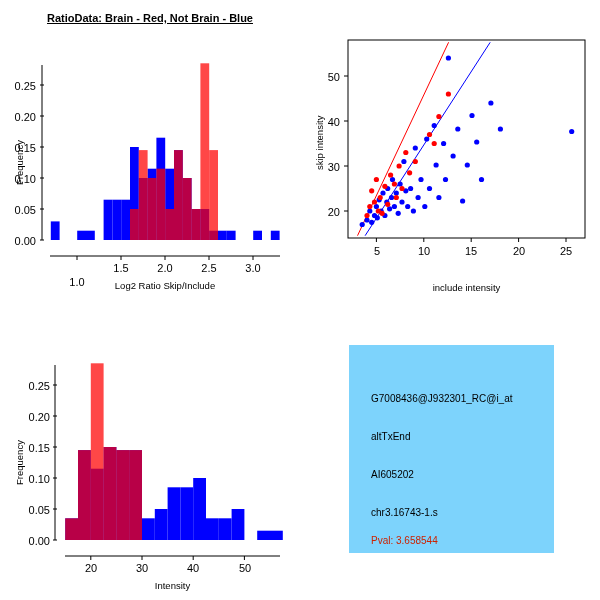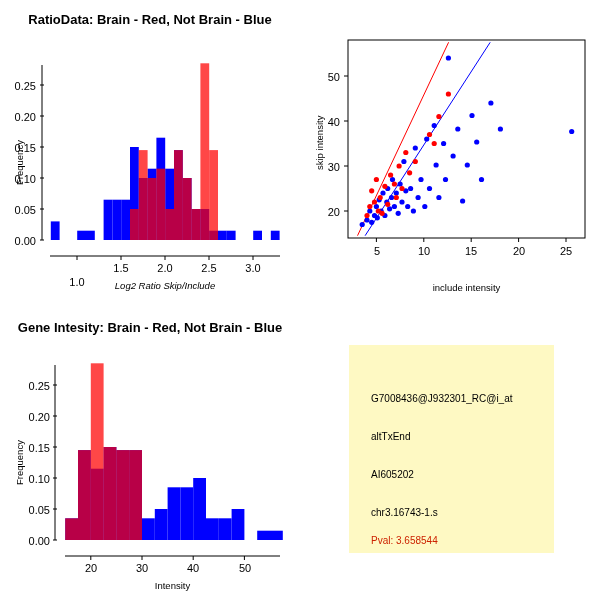--- a/index.html
+++ b/index.html
@@ -12,24 +12,25 @@
     height: 600px;
     font-family: "Liberation Sans", sans-serif;
     color: #000000;
     position: relative;
     overflow: hidden;
   }
   .panel {
     position: absolute;
   }
   .panel-title {
-    font-size: 13px;
+    font-size: 11px;
     font-weight: bold;
     text-align: center;
     white-space: nowrap;
+    text-decoration: underline;
   }
   .axis-label {
     font-size: 9.5px;
     text-align: center;
     white-space: nowrap;
   }
   .axis-label-y {
     font-size: 9.5px;
     white-space: nowrap;
     transform-origin: 0 0;
@@ -56,21 +57,21 @@
   #panel-gene { left: 0px; top: 300px; width: 300px; height: 300px; }
   #panel-gene .panel-title { position: absolute; left: 0; top: 20px; width: 300px; text-align: center; }
   
   #panel-info { left: 300px; top: 300px; width: 300px; height: 300px; }
   .info-box {
     position: absolute;
     left: 49px;
     top: 45px;
     width: 205px;
     height: 208px;
-    background: #fef9c3;
+    background: #7dd3fc;
   }
   .info-line {
     position: absolute;
     font-size: 10px;
     left: 22px;
     color: #000000;
   }
   .info-line.pval { color: #cc2200; }
 </style>
 </head>
@@ -140,21 +141,21 @@
   <div class="tick-label tick-label-y" style="left:4px; top:142px; width:32px;">0.15</div>
   <div class="tick-label tick-label-y" style="left:4px; top:111px; width:32px;">0.20</div>
   <div class="tick-label tick-label-y" style="left:4px; top:80px; width:32px;">0.25</div>
 
   <div class="tick-label" style="left:66px; top:276px; width:22px; text-align:center;">1.0</div>
   <div class="tick-label" style="left:110px; top:262px; width:22px; text-align:center;">1.5</div>
   <div class="tick-label" style="left:154px; top:262px; width:22px; text-align:center;">2.0</div>
   <div class="tick-label" style="left:198px; top:262px; width:22px; text-align:center;">2.5</div>
   <div class="tick-label" style="left:242px; top:262px; width:22px; text-align:center;">3.0</div>
 
-  <div class="axis-label" style="position:absolute; left:50px; top:280px; width:230px;font-style:italic;">Log2 Ratio Skip/Include</div>
+  <div class="axis-label" style="position:absolute; left:50px; top:280px; width:230px;">Log2 Ratio Skip/Include</div>
   <div class="axis-label-y" style="left:14px; top:185px;">Frequency</div>
 </div>
 
 <div class="panel" id="panel-scatter">
 
   <svg width="300" height="300">
 
     <rect x="48" y="40" width="237" height="198" fill="none" stroke="#000000" stroke-width="1"></rect>
 
     <g stroke-width="1" fill="none">
@@ -260,21 +261,20 @@
   <div class="tick-label" style="left:113px; top:245px; width:22px; text-align:center;">10</div>
   <div class="tick-label" style="left:160px; top:245px; width:22px; text-align:center;">15</div>
   <div class="tick-label" style="left:208px; top:245px; width:22px; text-align:center;">20</div>
   <div class="tick-label" style="left:255px; top:245px; width:22px; text-align:center;">25</div>
 
   <div class="axis-label" style="position:absolute; left:48px; top:282px; width:237px;">include intensity</div>
   <div class="axis-label-y" style="left:14px; top:170px;">skip intensity</div>
 </div>
 
 <div class="panel" id="panel-gene">
-  <div class="panel-title">Gene Intesity: Brain - Red, Not Brain - Blue</div>
 
   <svg width="300" height="300">
 
     <g fill="#0000ff">
       <rect x="65.2" y="218.3" width="12.8" height="21.7"></rect>
       <rect x="78.0" y="150.1" width="12.8" height="89.9"></rect>
       <rect x="90.8" y="168.7" width="12.8" height="71.3"></rect>
       <rect x="103.6" y="147.0" width="12.8" height="93.0"></rect>
       <rect x="116.4" y="150.1" width="12.8" height="89.9"></rect>
       <rect x="129.2" y="150.1" width="12.8" height="89.9"></rect>

